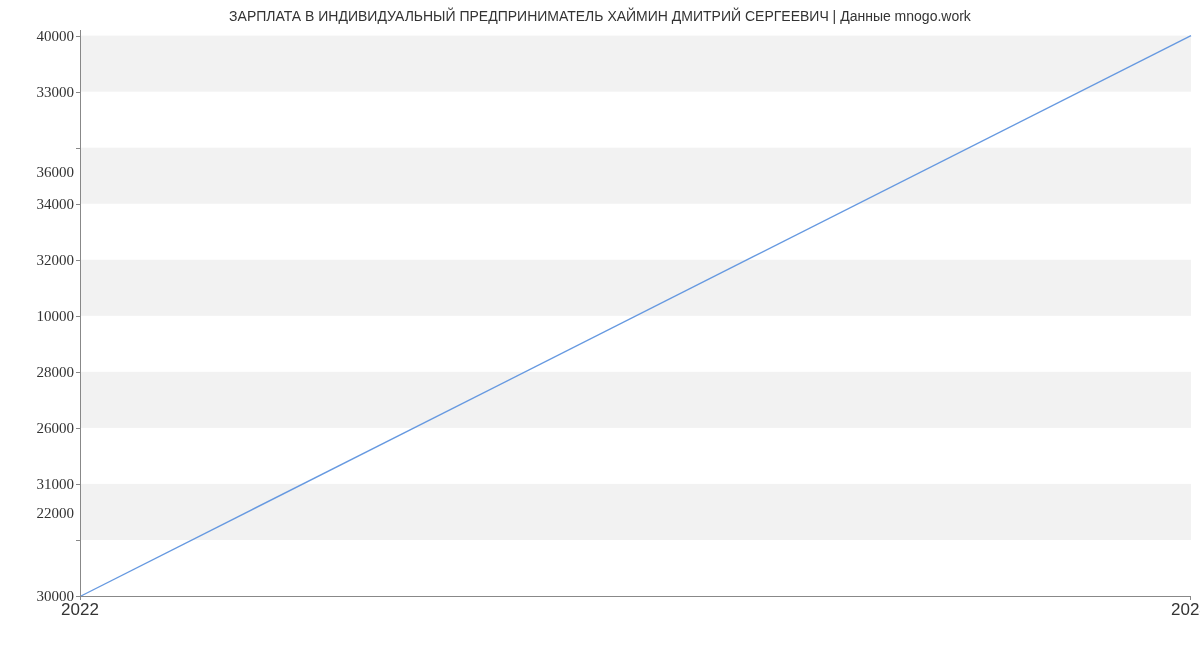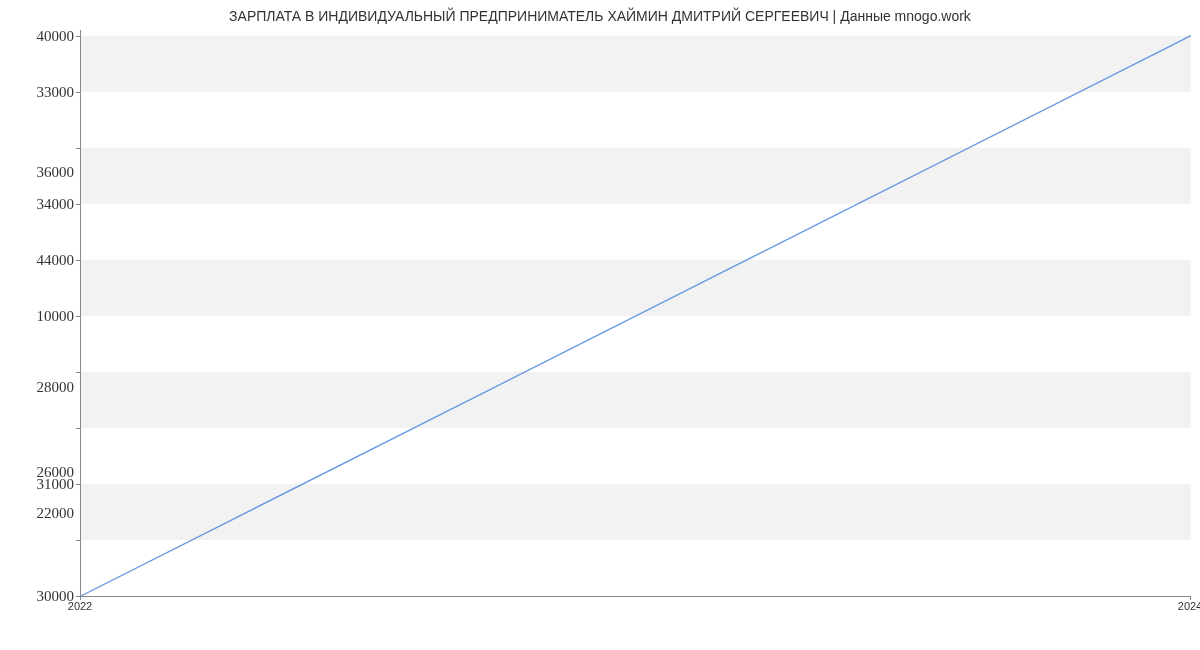--- a/index.html
+++ b/index.html
@@ -42,21 +42,21 @@
   .y-tick-mark {
     position: absolute;
     left: 76px;
     width: 4px;
     height: 1px;
     background: #888;
   }
   .x-tick-label {
     position: absolute;
     top: 600px;
-    font-size: 11px;
+    font-size: 17px;
     color: #333;
     transform: translateX(-50%);
   }
   .x-tick-mark {
     position: absolute;
     top: 596px;
     width: 1px;
     height: 4px;
     background: #888;
   }
@@ -89,27 +89,27 @@
   </svg>
 </div>
 
 <div id="y-axis-labels">
     <div class="y-tick-label" style="top: 596px;">30000</div>
     <div class="y-tick-mark" style="top: 596px;"></div>
     <div class="y-tick-label" style="top: 513px;">22000</div>
     <div class="y-tick-mark" style="top: 539.96px;"></div>
     <div class="y-tick-label" style="top: 483.921px;">31000</div>
     <div class="y-tick-mark" style="top: 483.921px;"></div>
-    <div class="y-tick-label" style="top: 427.881px; margin-top: 44px;">26000</div>
+    <div class="y-tick-label" style="top: 427.881px;">26000</div>
     <div class="y-tick-mark" style="top: 427.881px;"></div>
-    <div class="y-tick-label" style="top: 371.842px; margin-top: 15px;">28000</div>
+    <div class="y-tick-label" style="top: 371.842px;">28000</div>
     <div class="y-tick-mark" style="top: 371.842px;"></div>
     <div class="y-tick-label" style="top: 315.802px;">10000</div>
     <div class="y-tick-mark" style="top: 315.802px;"></div>
-    <div class="y-tick-label" style="top: 259.762px;">44000</div>
+    <div class="y-tick-label" style="top: 259.762px;">32000</div>
     <div class="y-tick-mark" style="top: 259.762px;"></div>
     <div class="y-tick-label" style="top: 203.723px; text-align: right;">34000</div>
     <div class="y-tick-mark" style="top: 203.723px;"></div>
     <div class="y-tick-label" style="top: 147.683px; margin-top: 24px;">36000</div>
     <div class="y-tick-mark" style="top: 147.683px;"></div>
     <div class="y-tick-label" style="top: 91.6436px;">33000</div>
     <div class="y-tick-mark" style="top: 91.6436px;"></div>
     <div class="y-tick-label" style="top: 35.604px;">40000</div>
     <div class="y-tick-mark" style="top: 35.604px;"></div>
   </div>

